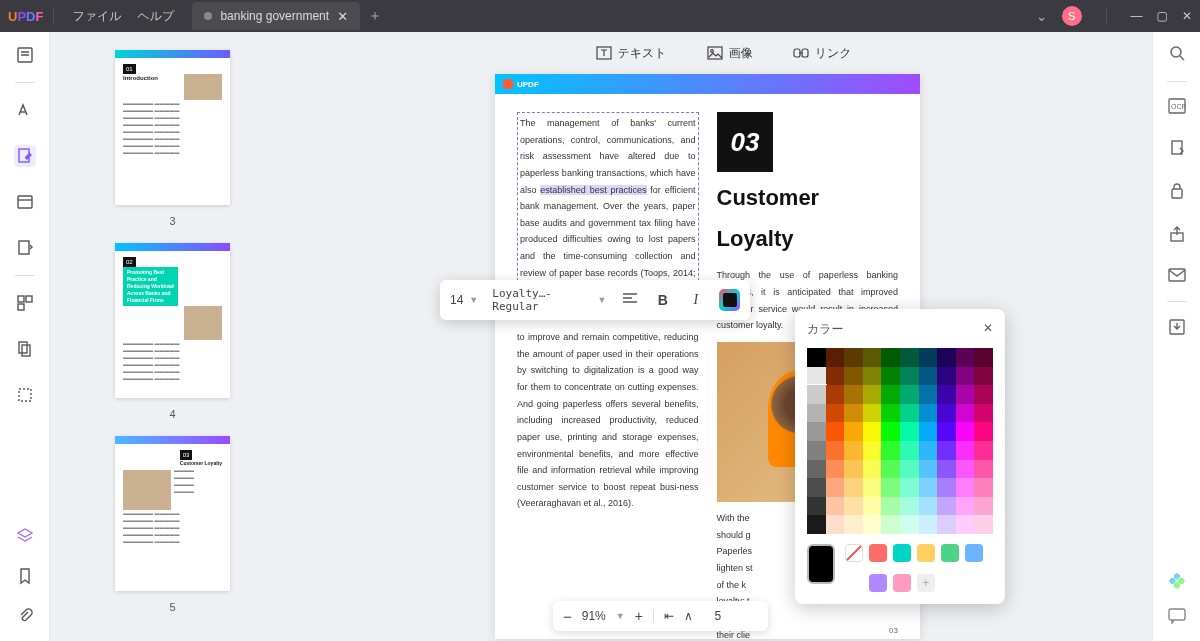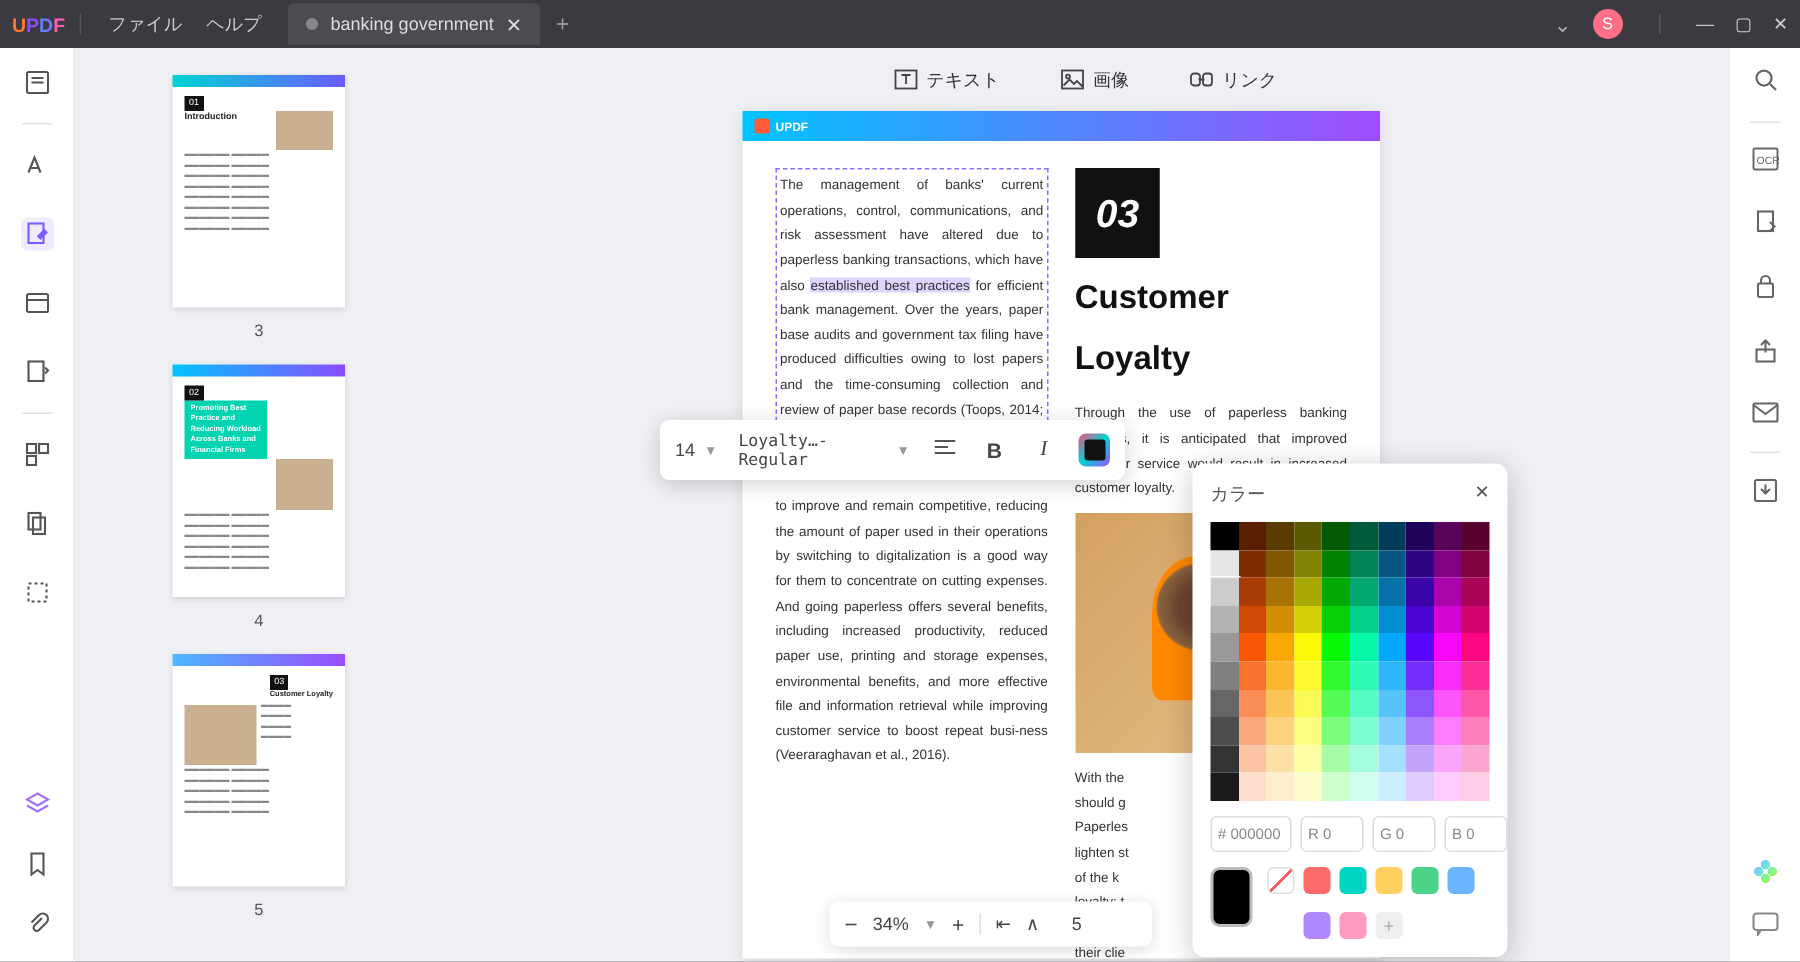--- a/index.html
+++ b/index.html
@@ -361,26 +361,20 @@
           <div style="background: rgb(254, 221, 205);"></div>
           <div style="background: rgb(254, 238, 205);"></div>
           <div style="background: rgb(254, 254, 205);"></div>
           <div style="background: rgb(205, 254, 205);"></div>
           <div style="background: rgb(205, 254, 238);"></div>
           <div style="background: rgb(205, 238, 254);"></div>
           <div style="background: rgb(221, 205, 254);"></div>
           <div style="background: rgb(254, 205, 254);"></div>
           <div style="background: rgb(254, 205, 230);"></div>
         </div>
-      <div class="rgb">
-        <input class="hex" value="# 000000" style="">
-        <input value="R 0" style="">
-        <input value="G 0" style="">
-        <input value="B 0" style="">
-      </div>
       <div class="swrow">
         <div class="bigblack"></div>
         <div>
           <div class="sw" id="swatches">
               <div class="swc" style="background: linear-gradient(135deg, transparent 45%, rgb(255, 91, 91) 45%, rgb(255, 91, 91) 55%, transparent 55%); border: 1px solid rgb(221, 221, 221);"></div>
               <div class="swc" style="background: rgb(255, 107, 107);"></div>
               <div class="swc" style="background: rgb(0, 212, 196);"></div>
               <div class="swc" style="background: rgb(255, 208, 96);"></div>
               <div class="swc" style="background: rgb(75, 212, 136);"></div>
               <div class="swc" style="background: rgb(107, 180, 255);"></div>
@@ -389,21 +383,21 @@
               <div class="swc" style="background: rgb(176, 136, 255);"></div>
               <div class="swc" style="background: rgb(255, 155, 192);"></div>
               <div class="swc" style="background: rgb(238, 238, 238); color: rgb(170, 170, 170); display: flex; align-items: center; justify-content: center;">+</div>
             </div>
         </div>
       </div>
     </div>
 
     <div class="zoombar">
       <span style="font-size:15px">−</span>
-      <span>34%</span>
+      <span>91%</span>
         <span class="dd">▼</span>
       <span style="font-size:14px">+</span>
       <span class="zsep"></span>
       <span>⇤</span>
       <span>∧</span>
       <span class="pagenumbox">5</span>
     </div>
   </div>
 
   <div class="rightbar">

